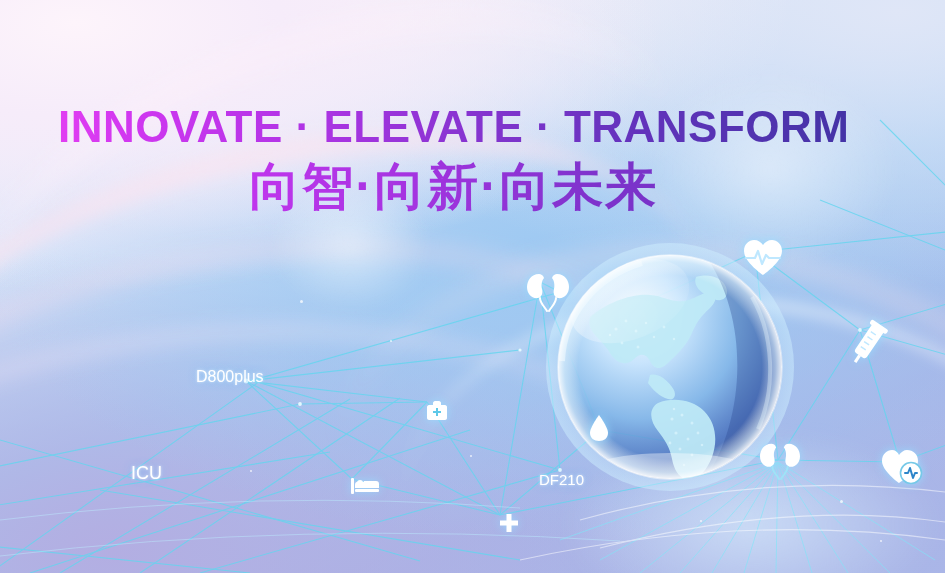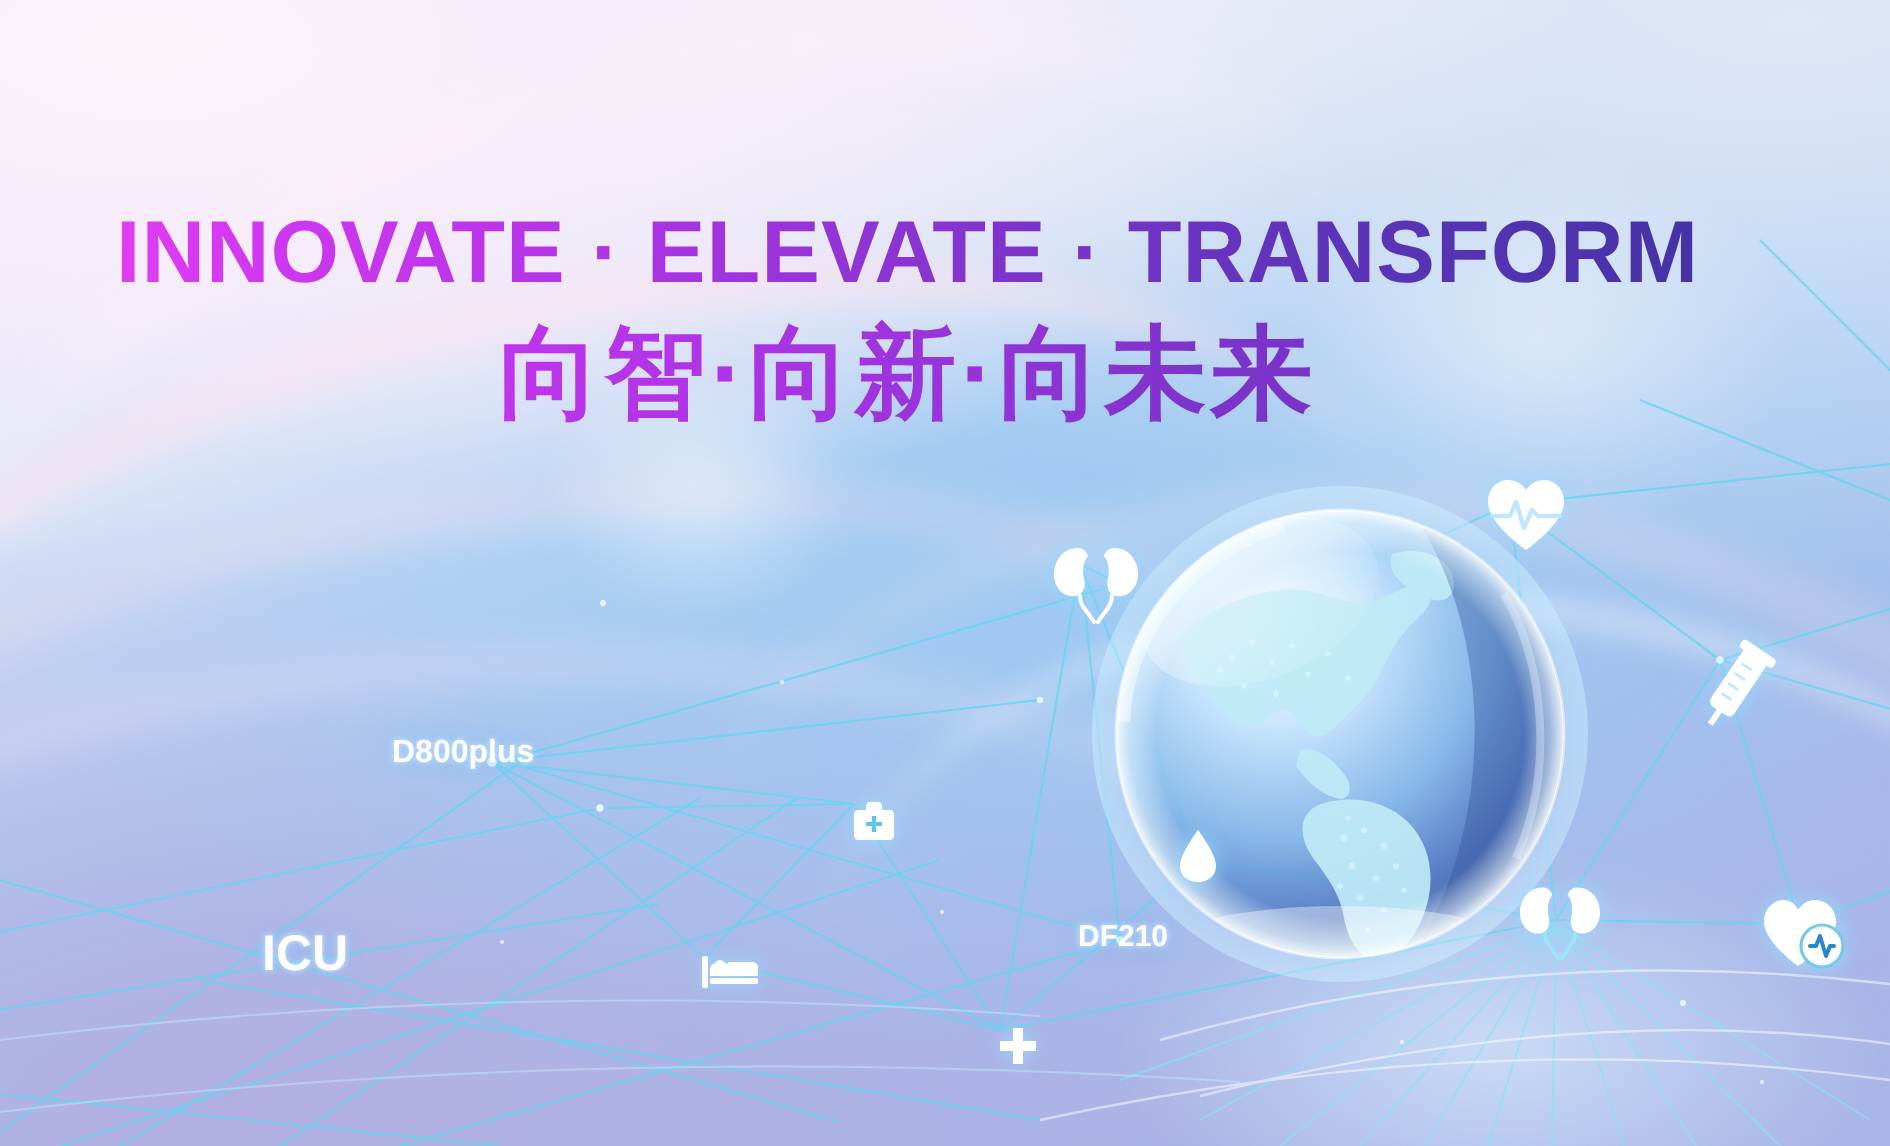--- a/index.html
+++ b/index.html
@@ -128,28 +128,28 @@
   .ico {
     position:absolute; z-index:7;
     filter: drop-shadow(0 0 5px rgba(150,220,255,.9));
   }
   .ico svg { display:block; }
 
   
   .plabel {
     position:absolute; z-index:8;
     color:#ffffff;
-    font-weight:bold;
+    font-weight:normal;
     white-space:nowrap;
     text-shadow:0 0 9px rgba(120,200,255,.85), 0 0 3px rgba(255,255,255,.8);
     text-align:right;
   }
   #lbl-d800 { left:196px; top:368px; font-size:16px; }
-  #lbl-icu  { left:131px; top:463px; font-size:25px; }
-  #lbl-df210{ left:498px; top:460px; font-size:15px;padding-left:41px; }
+  #lbl-icu  { left:131px; top:463px; font-size:18px; }
+  #lbl-df210{ left:498px; top:471px; font-size:15px;padding-left:41px; }
 
   
   .speck { position:absolute; background:#fff; border-radius:50%; opacity:.75; }
 </style>
 </head>
 <body>
 
 <div class="banner">
 
   <div class="streak arc4"></div>

